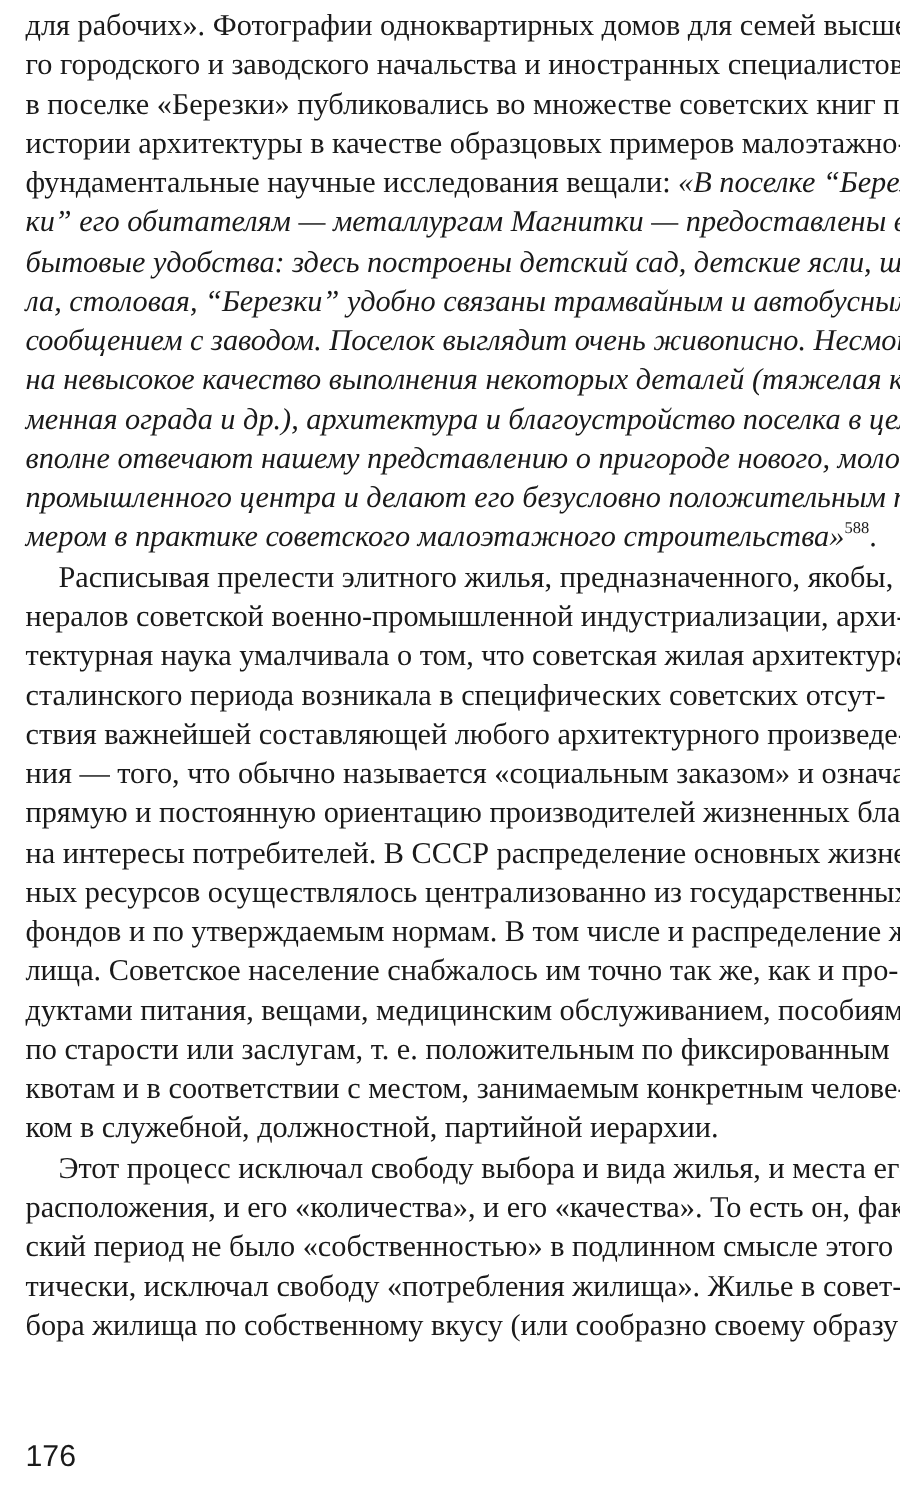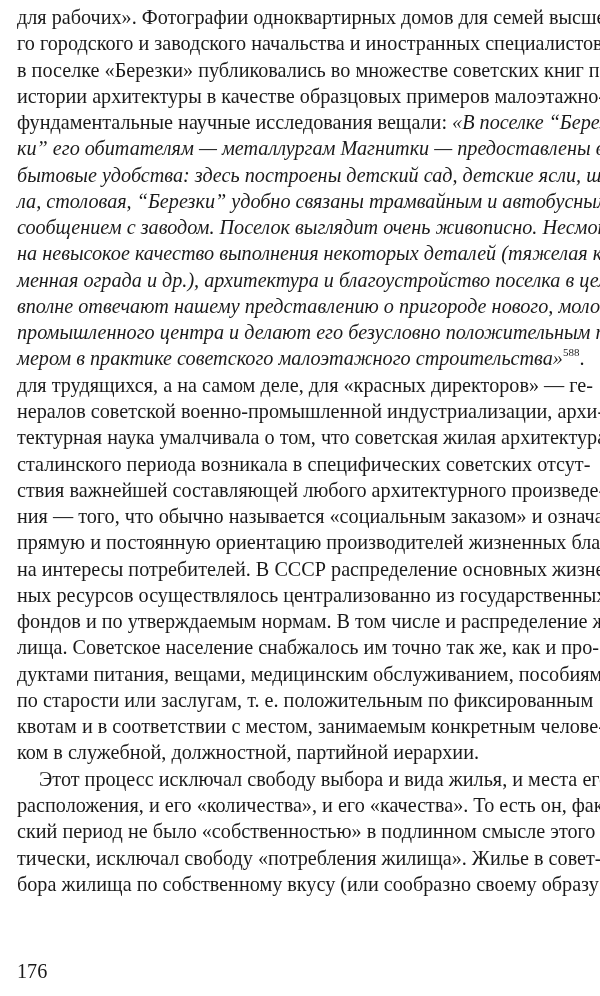--- a/index.html
+++ b/index.html
@@ -15,21 +15,21 @@
   .line {
     display: block; white-space: nowrap; text-align: justify;
     text-align-last: justify; height: 26.28px; overflow: visible;
   }
   .line.last { text-align-last: left; font-family: Liberation Serif, serif; }
   .line.indent { padding-left: 22px; }
   .it { font-style: italic; }
   sup { font-size: 11px; line-height: 0; vertical-align: 9px; }
   .pagenum {
     position: absolute; left: 17px; top: 960px;
-    font-family: Liberation Serif, serif;
+    font-family: Liberation Sans, sans-serif;
     font-size: 20.2px; color: #1a1a1a;
   }
 </style>
 </head>
 <body>
 
 <div class="page">
 
   <div>
     <span class="line">для рабочих». Фотографии одноквартирных домов для семей высше-</span>
@@ -42,21 +42,21 @@
     <span class="line it">ла, столовая, “Березки” удобно связаны трамвайным и автобусным</span>
     <span class="line it">сообщением с заводом. Поселок выглядит очень живописно. Несмотря</span>
     <span class="line it">на невысокое качество выполнения некоторых деталей (тяжелая ка-</span>
     <span class="line it">менная ограда и др.), архитектура и благоустройство поселка в целом</span>
     <span class="line it">вполне отвечают нашему представлению о пригороде нового, молодого</span>
     <span class="line it">промышленного центра и делают его безусловно положительным при-</span>
     <span class="line last"><span class="it">мером в практике советского малоэтажного строительства»</span><sup>588</sup><span>.</span></span>
   </div>
 
   <div>
-    <span class="line">для трудящихся, а на самом деле, для «красных директоров» — ге-</span>
+    <span class="line indent">Расписывая прелести элитного жилья, предназначенного, якобы,</span>
     <span class="line">нералов советской военно-промышленной индустриализации, архи-</span>
     <span class="line">тектурная наука умалчивала о том, что советская жилая архитектура</span>
     <span class="line">сталинского периода возникала в специфических советских отсут-</span>
     <span class="line">ствия важнейшей составляющей любого архитектурного произведе-</span>
     <span class="line">ния — того, что обычно называется «социальным заказом» и означает</span>
     <span class="line">прямую и постоянную ориентацию производителей жизненных благ</span>
     <span class="line">на интересы потребителей. В СССР распределение основных жизнен-</span>
     <span class="line">ных ресурсов осуществлялось централизованно из государственных</span>
     <span class="line">фондов и по утверждаемым нормам. В том числе и распределение жи-</span>
     <span class="line">лища. Советское население снабжалось им точно так же, как и про-</span>

